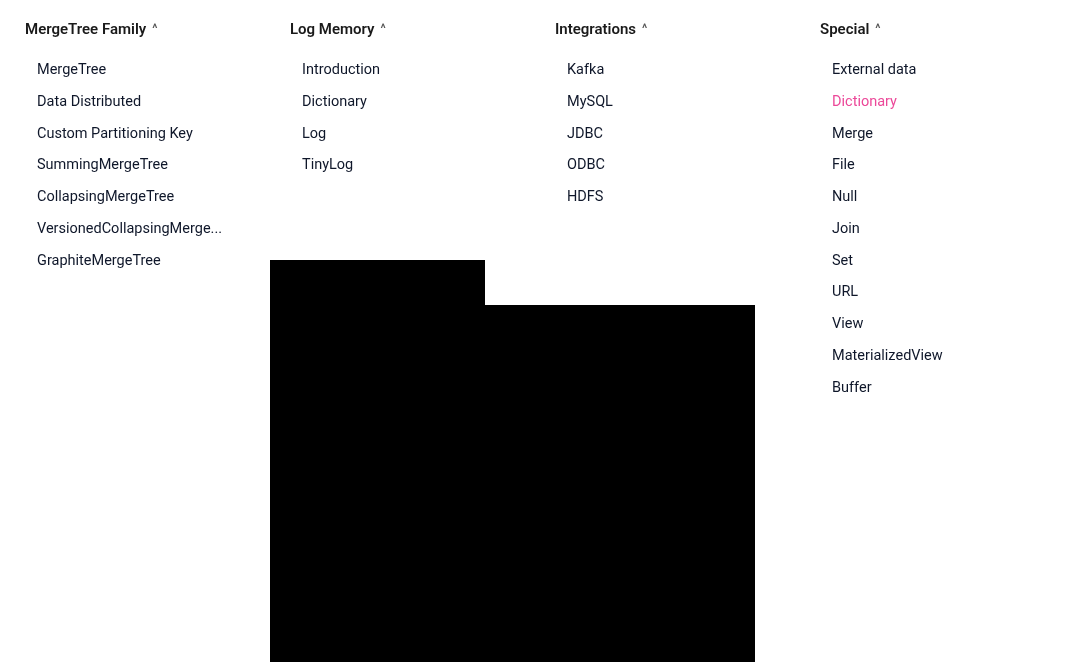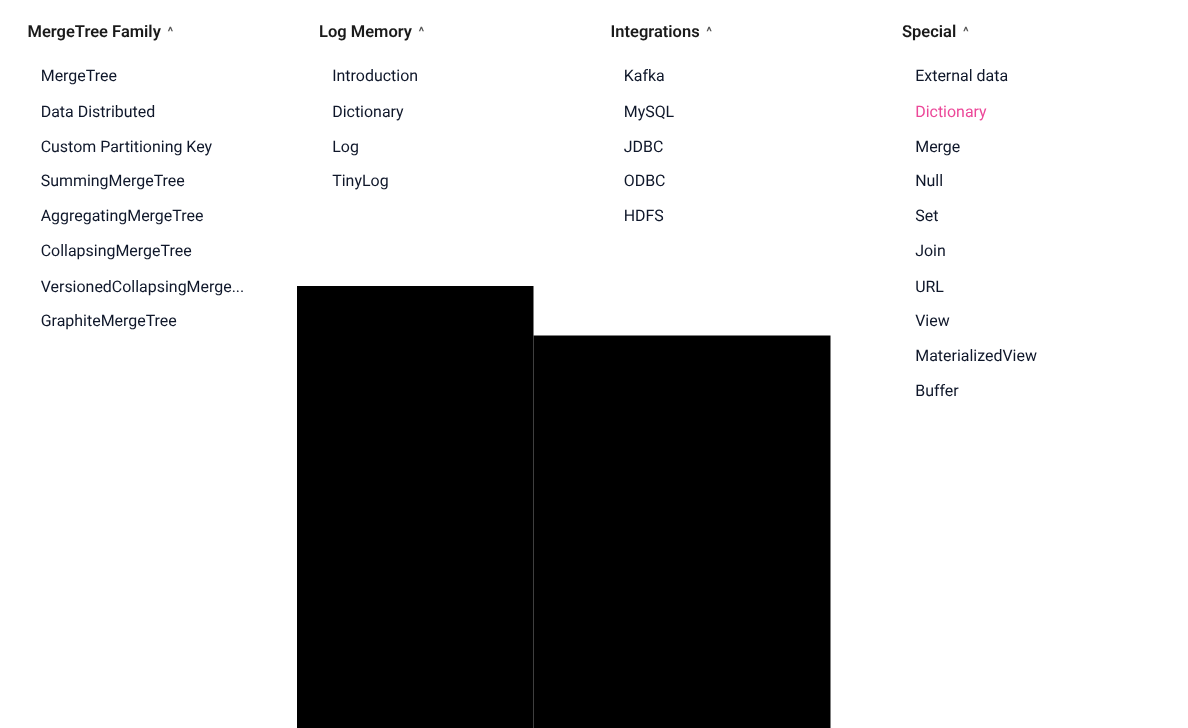--- a/index.html
+++ b/index.html
@@ -86,21 +86,20 @@
 <div class="columns-container">
 <div class="column">
       <div class="column-header">
         <span>MergeTree Family</span>
         <span class="caret">^</span>
       </div>
       <div class="column-item">MergeTree</div>
       <div class="column-item">Data Distributed</div>
       <div class="column-item">Custom Partitioning Key</div>
       <div class="column-item">SummingMergeTree</div>
-      <div class="column-item">AggregatingMergeTree</div>
       <div class="column-item">CollapsingMergeTree</div>
       <div class="column-item">VersionedCollapsingMerge...</div>
       <div class="column-item">GraphiteMergeTree</div>
     </div>
     <div class="column">
       <div class="column-header">
         <span>Log Memory</span>
         <span class="caret">^</span>
       </div>
       <div class="column-item">Introduction</div>
@@ -120,23 +119,24 @@
       <div class="column-item">HDFS</div>
     </div>
     <div class="column">
       <div class="column-header">
         <span>Special</span>
         <span class="caret">^</span>
       </div>
       <div class="column-item">External data</div>
       <div class="column-item item-highlighted">Dictionary</div>
       <div class="column-item">Merge</div>
+      <div class="column-item">File</div>
       <div class="column-item">Null</div>
+      <div class="column-item">Join</div>
       <div class="column-item">Set</div>
-      <div class="column-item">Join</div>
       <div class="column-item">URL</div>
       <div class="column-item">View</div>
       <div class="column-item">MaterializedView</div>
       <div class="column-item">Buffer</div>
     </div>
   </div>
 
 <div class="black-block-1"></div>
 <div class="black-block-2"></div>
 

